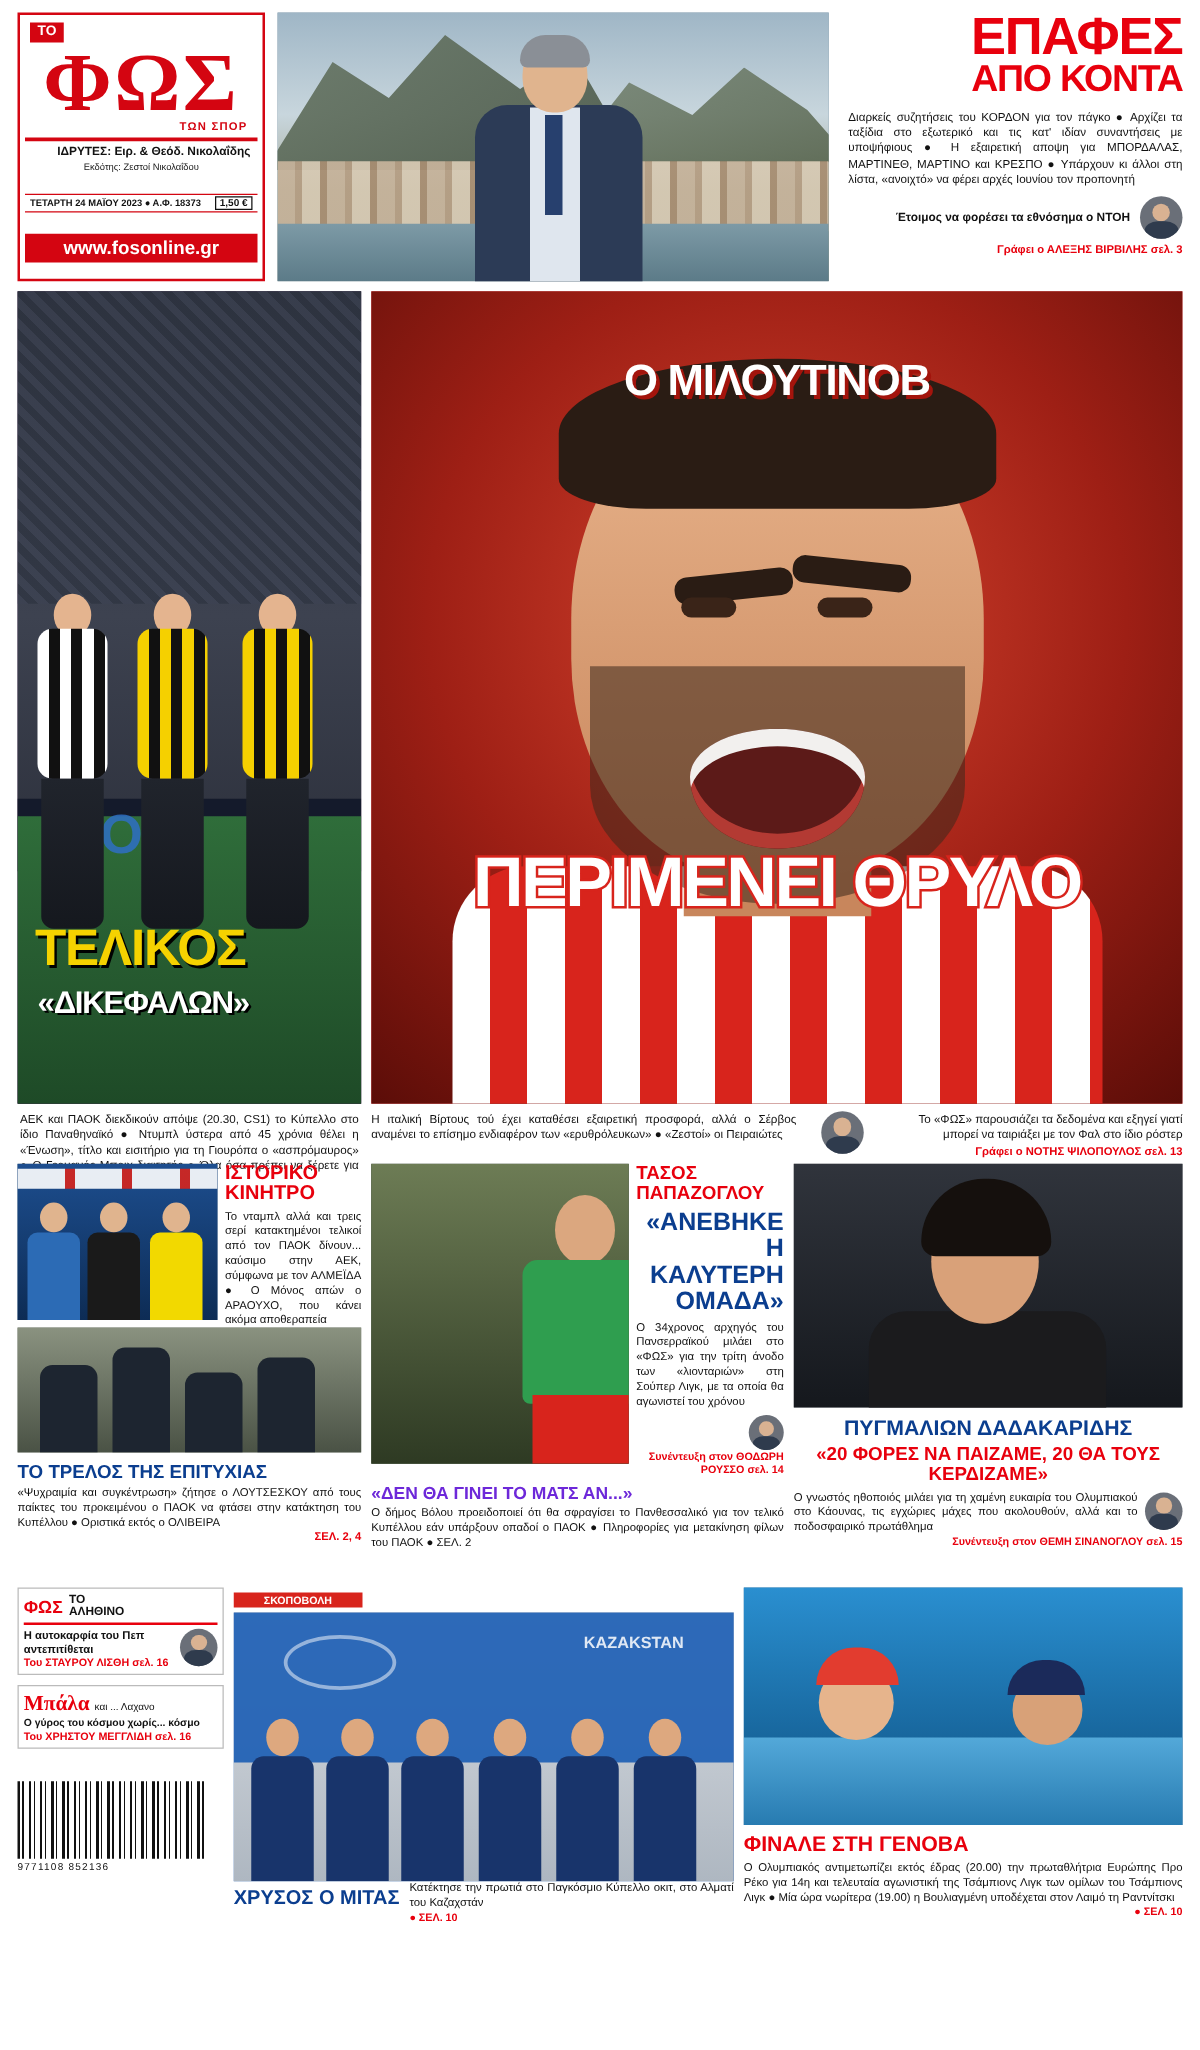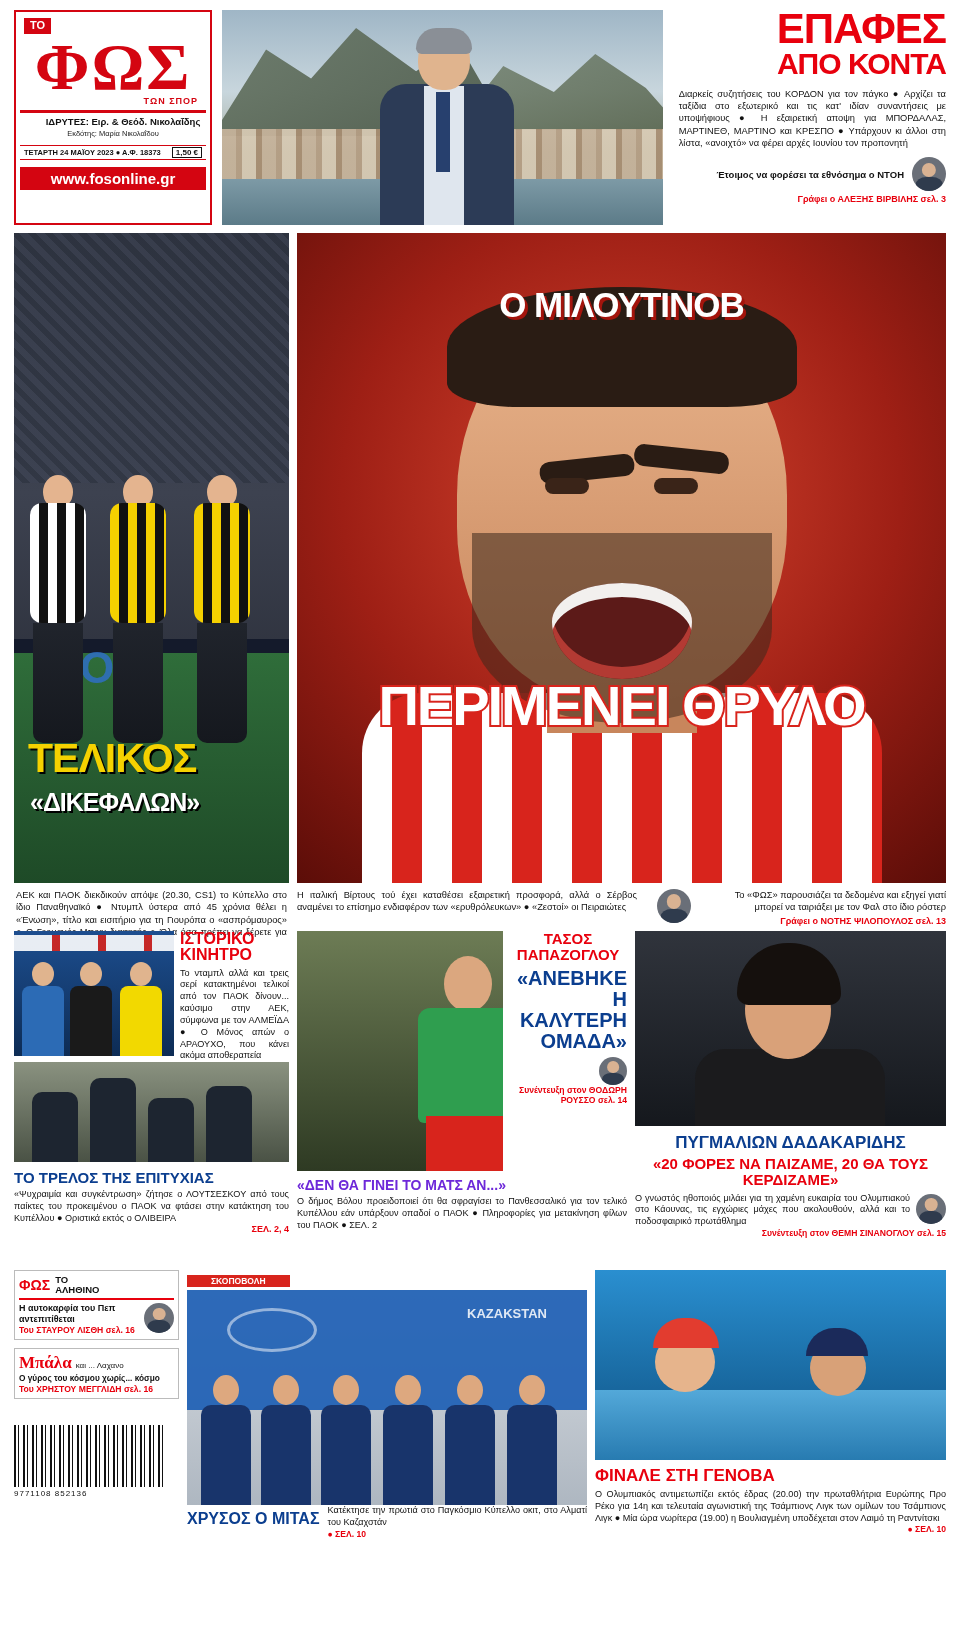--- a/index.html
+++ b/index.html
@@ -20,21 +20,21 @@
   .logo-to { position:absolute; top:6px; left:8px; background:#d40511; color:#fff;
              font-weight:bold; font-size:11px; padding:2px 6px; line-height:1.05; text-align:center;}
   .logo-fos { font-family:"Liberation Serif", serif; font-weight:bold; color:#d40511;
               font-size:66px; letter-spacing:2px; text-align:center; margin-top:22px; line-height:1; }
   .logo-ton-spor { text-align:right; color:#d40511; font-size:9px; font-weight:bold; margin:-4px 12px 0 0; letter-spacing:1px;}
   .logo-rule { height:3px; background:#d40511; margin:4px 4px 0 4px; }
   .logo-founders { font-size:9.5px; font-weight:bold; text-align:center; margin-top:3px;margin-left:20px; }
   .logo-pub { font-size:7.5px; text-align:center; margin-top:2px; color:#222; }
   .logo-price-row { display:flex; justify-content:space-between; align-items:center;
                     border-top:1px solid #d40511; border-bottom:1px solid #d40511;
-                    margin:7px 4px; padding:1px 4px; font-size:7.5px; font-weight:bold;}
+                    margin:17px 4px; padding:1px 4px; font-size:7.5px; font-weight:bold;}
   .price-badge { border:1px solid #111; padding:0 3px; font-size:8px; }
   .logo-url { background:#d40511; color:#fff; font-weight:bold; font-size:15px;
               text-align:center; margin:4px 4px 5px 4px; padding:3px 0; }
 
   .top-photo { width:445px; position:relative; overflow:hidden; background:#7c96a8; }
   .sky { position:absolute; inset:0; background:linear-gradient(#9fb6c6 0%, #c8d6dd 38%, #b9c3bf 52%, #8a9a86 66%, #6d7a68 100%); }
   .mountain { position:absolute; top:6px; left:-10px; width:300px; height:120px;
     background:linear-gradient(150deg,#6c7b6a,#4e5b4c); clip-path:polygon(0% 100%,18% 28%,33% 52%,48% 10%,68% 46%,82% 22%,100% 100%); opacity:.95;}
   .mountain2 { position:absolute; top:20px; right:-20px; width:230px; height:100px;
     background:linear-gradient(160deg,#7b8a79,#58654f); clip-path:polygon(0% 100%,22% 36%,44% 62%,62% 24%,84% 58%,100% 100%); opacity:.9;}
@@ -137,21 +137,21 @@
   .r2-subtext { font-size:9.1px; line-height:1.3; text-align:justify; margin-top:3px;}
   .r2-sel { color:#e8000d; font-weight:bold; font-size:9px; text-align:right;}
 
   .r2-col2 { width:330px; }
   .r2c2-photo { height:240px; position:relative; overflow:hidden; background:#2a3a20; }
   .r2c2-bg{position:absolute;inset:0;background:linear-gradient(#6d7c55,#2e3a23);}
   .r2c2-man{position:absolute;left:95px;bottom:0;width:150px;height:215px;}
   .r2c2-head{position:absolute;left:52px;top:0;width:48px;height:56px;border-radius:50%;background:#dba77f;}
   .r2c2-bib{position:absolute;left:26px;top:52px;width:100px;height:115px;background:#2f9e4f;border-radius:12px 12px 6px 6px;}
   .r2c2-short{position:absolute;left:34px;top:160px;width:84px;height:55px;background:#d8241c;}
-  .r2c2-title{ color:#e8000d; font-weight:bold; font-size:15px; line-height:1.05; text-align:center;}
+  .r2c2-title{ color:#e8000d; font-weight:bold; font-size:15px; line-height:1.05; text-align:left;}
   .r2c2-q{ color:#0b3e8f; font-weight:bold; font-size:20px; line-height:1.05; text-align:right; margin-top:5px;}
   .r2c2-body{ font-size:9.1px; line-height:1.3; text-align:justify; margin-top:5px;}
   .r2c2-cap{ color:#6d28d9; font-weight:bold; font-size:14px; margin-top:6px;}
   .r2c2-captext{ font-size:9.1px; line-height:1.3; text-align:justify; margin-top:3px;}
   .r2c2-wrap { display:flex; gap:6px; }
   .r2c2-right { width:118px; }
   .byline-row { display:flex; gap:5px; align-items:center; justify-content:flex-end; margin-top:5px;}
   .byline-red { color:#e8000d; font-weight:bold; font-size:8.6px; text-align:right;}
 
   .r2-col3 { flex:1; }
@@ -213,21 +213,21 @@
 <div class="page">
 
   <div class="masthead">
 
     <div class="logo-box">
       <div class="logo-to">ΤΟ</div>
       <div class="logo-fos">ΦΩΣ</div>
       <div class="logo-ton-spor">ΤΩΝ ΣΠΟΡ</div>
       <div class="logo-rule"></div>
       <div class="logo-founders">ΙΔΡΥΤΕΣ: Ειρ. &amp; Θεόδ. Νικολαΐδης</div>
-      <div class="logo-pub">Εκδότης: Μαρία Νικολαΐδου</div>
+      <div class="logo-pub">Εκδότης: Ζεστοί Νικολαΐδου</div>
       <div class="logo-price-row">
         <span>ΤΕΤΑΡΤΗ 24 ΜΑΪΟΥ 2023 ● Α.Φ. 18373</span>
         <span class="price-badge">1,50 €</span>
       </div>
       <div class="logo-url">www.fosonline.gr</div>
     </div>
 
     <div class="top-photo">
       <div class="sky"></div>
       <div class="mountain"></div>
@@ -357,20 +357,21 @@
             <div class="r2c2-man">
               <div class="r2c2-head"></div>
               <div class="r2c2-bib"></div>
               <div class="r2c2-short"></div>
             </div>
           </div>
         </div>
         <div class="r2c2-right">
           <div class="r2c2-title">ΤΑΣΟΣ ΠΑΠΑΖΟΓΛΟΥ</div>
           <div class="r2c2-q">«ΑΝΕΒΗΚΕ Η ΚΑΛΥΤΕΡΗ ΟΜΑΔΑ»</div>
+          <div class="r2c2-body">Ο 34χρονος αρχηγός του Πανσερραϊκού μιλάει στο «ΦΩΣ» για την τρίτη άνοδο των «λιονταριών» στη Σούπερ Λιγκ, με τα οποία θα αγωνιστεί του χρόνου</div>
           <div class="byline-row">
             <div class="avatar" style="width:28px;height:28px;"></div>
           </div>
           <div class="byline-red">Συνέντευξη στον ΘΟΔΩΡΗ ΡΟΥΣΣΟ σελ. 14</div>
         </div>
       </div>
       <div class="r2c2-cap">«ΔΕΝ ΘΑ ΓΙΝΕΙ ΤΟ ΜΑΤΣ ΑΝ...»</div>
       <div class="r2c2-captext">Ο δήμος Βόλου προειδοποιεί ότι θα σφραγίσει το Πανθεσσαλικό για τον τελικό Κυπέλλου εάν υπάρξουν οπαδοί ο ΠΑΟΚ ● Πληροφορίες για μετακίνηση φίλων του ΠΑΟΚ ● ΣΕΛ. 2</div>
     </div>
 

